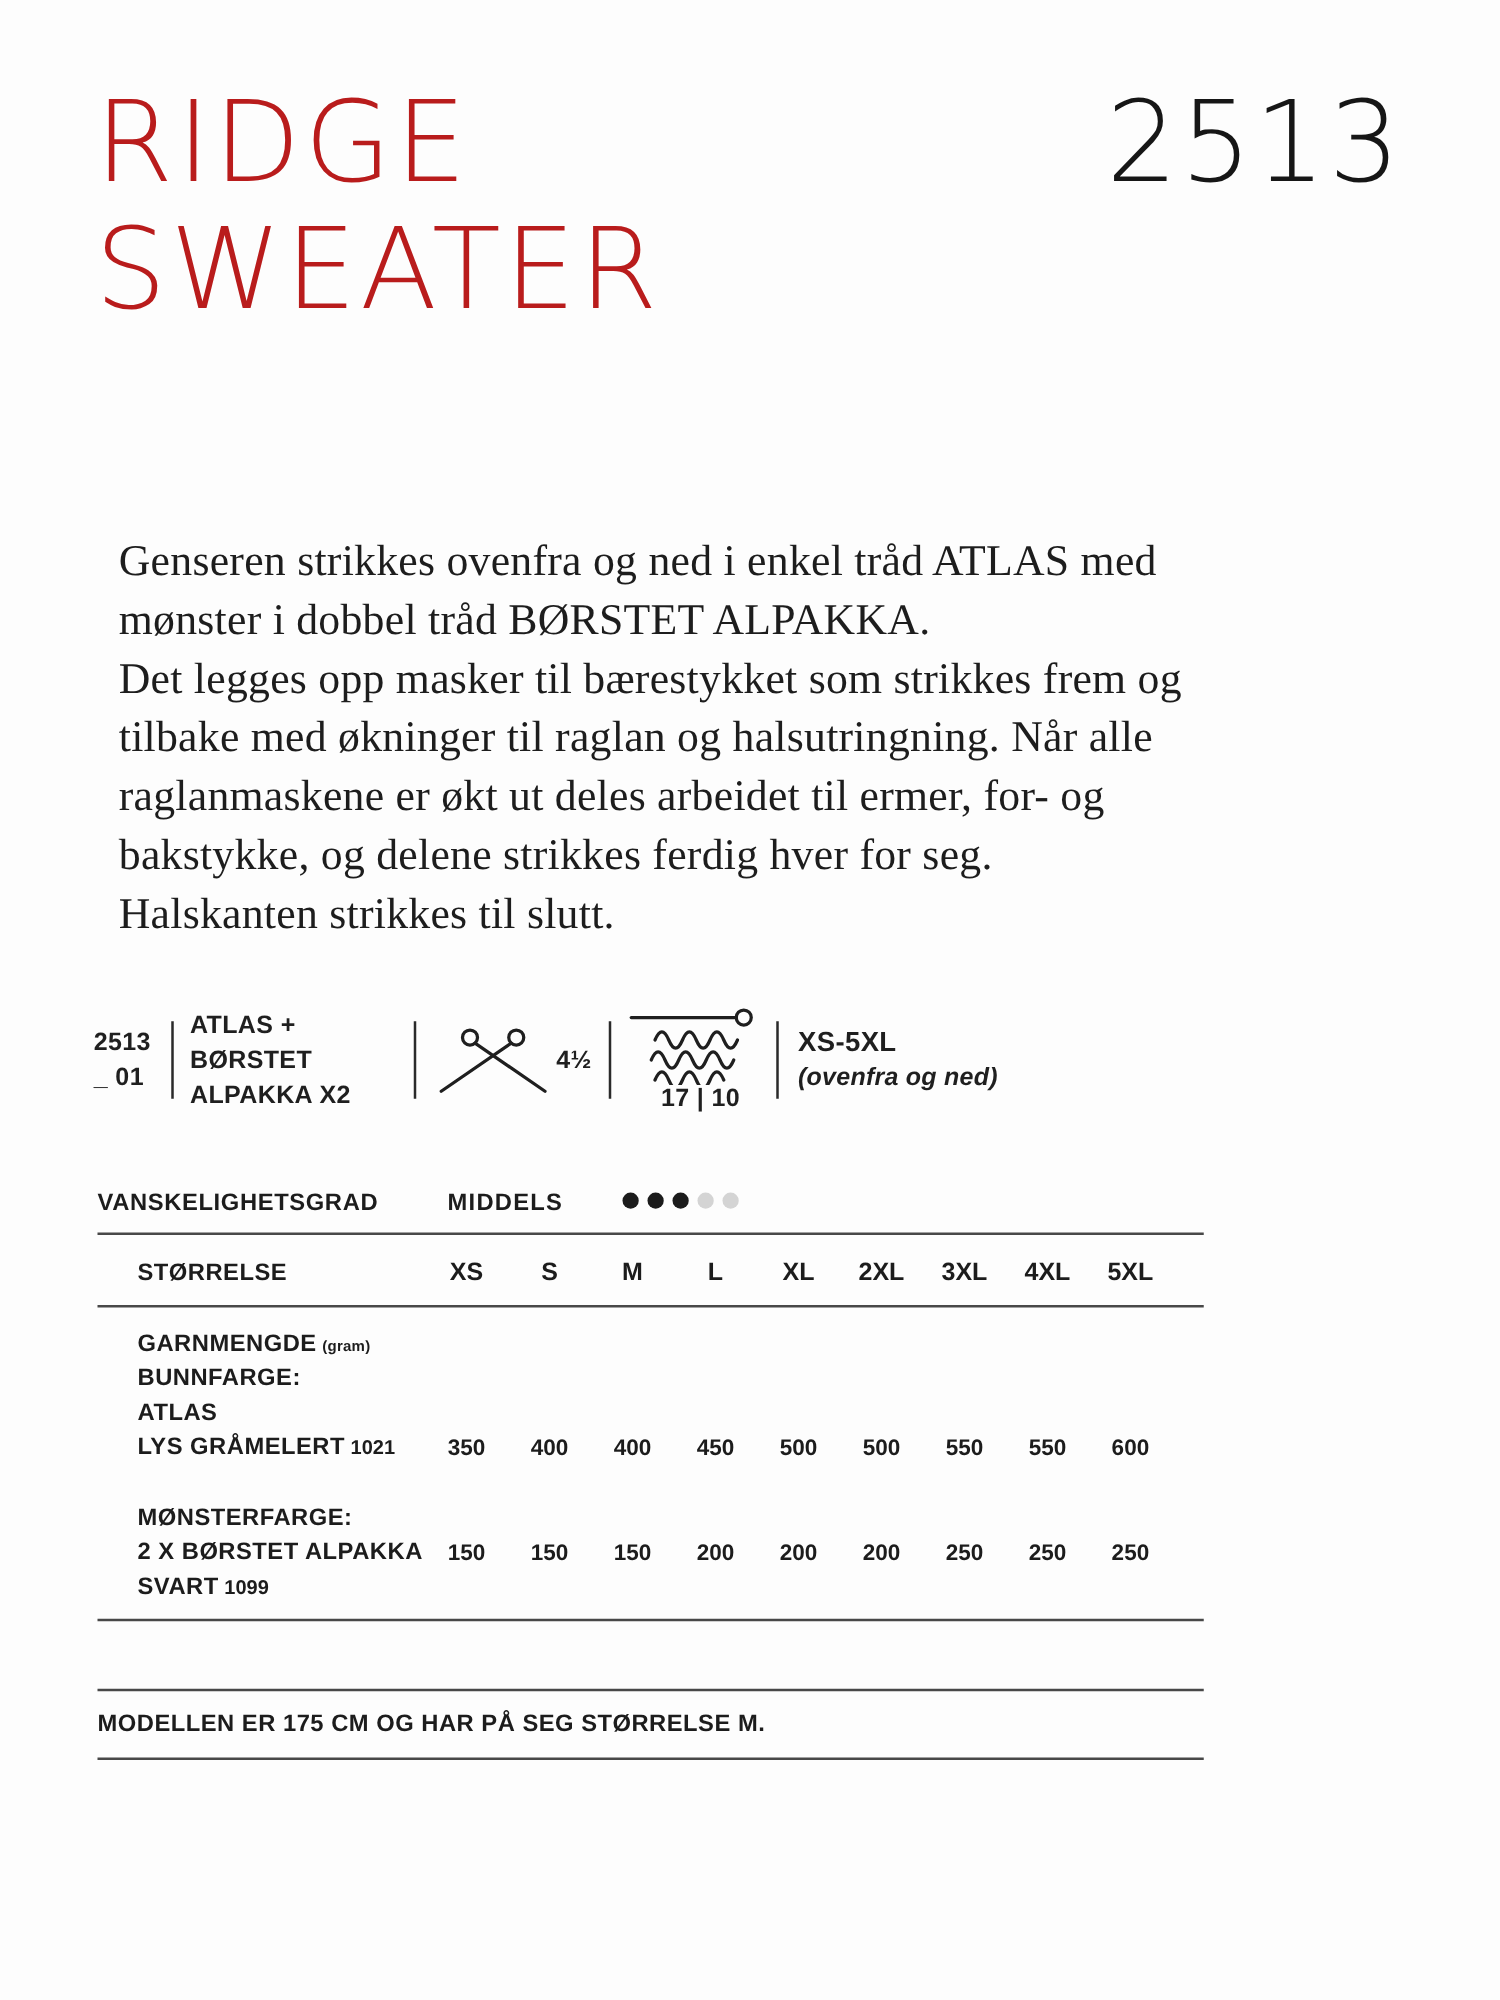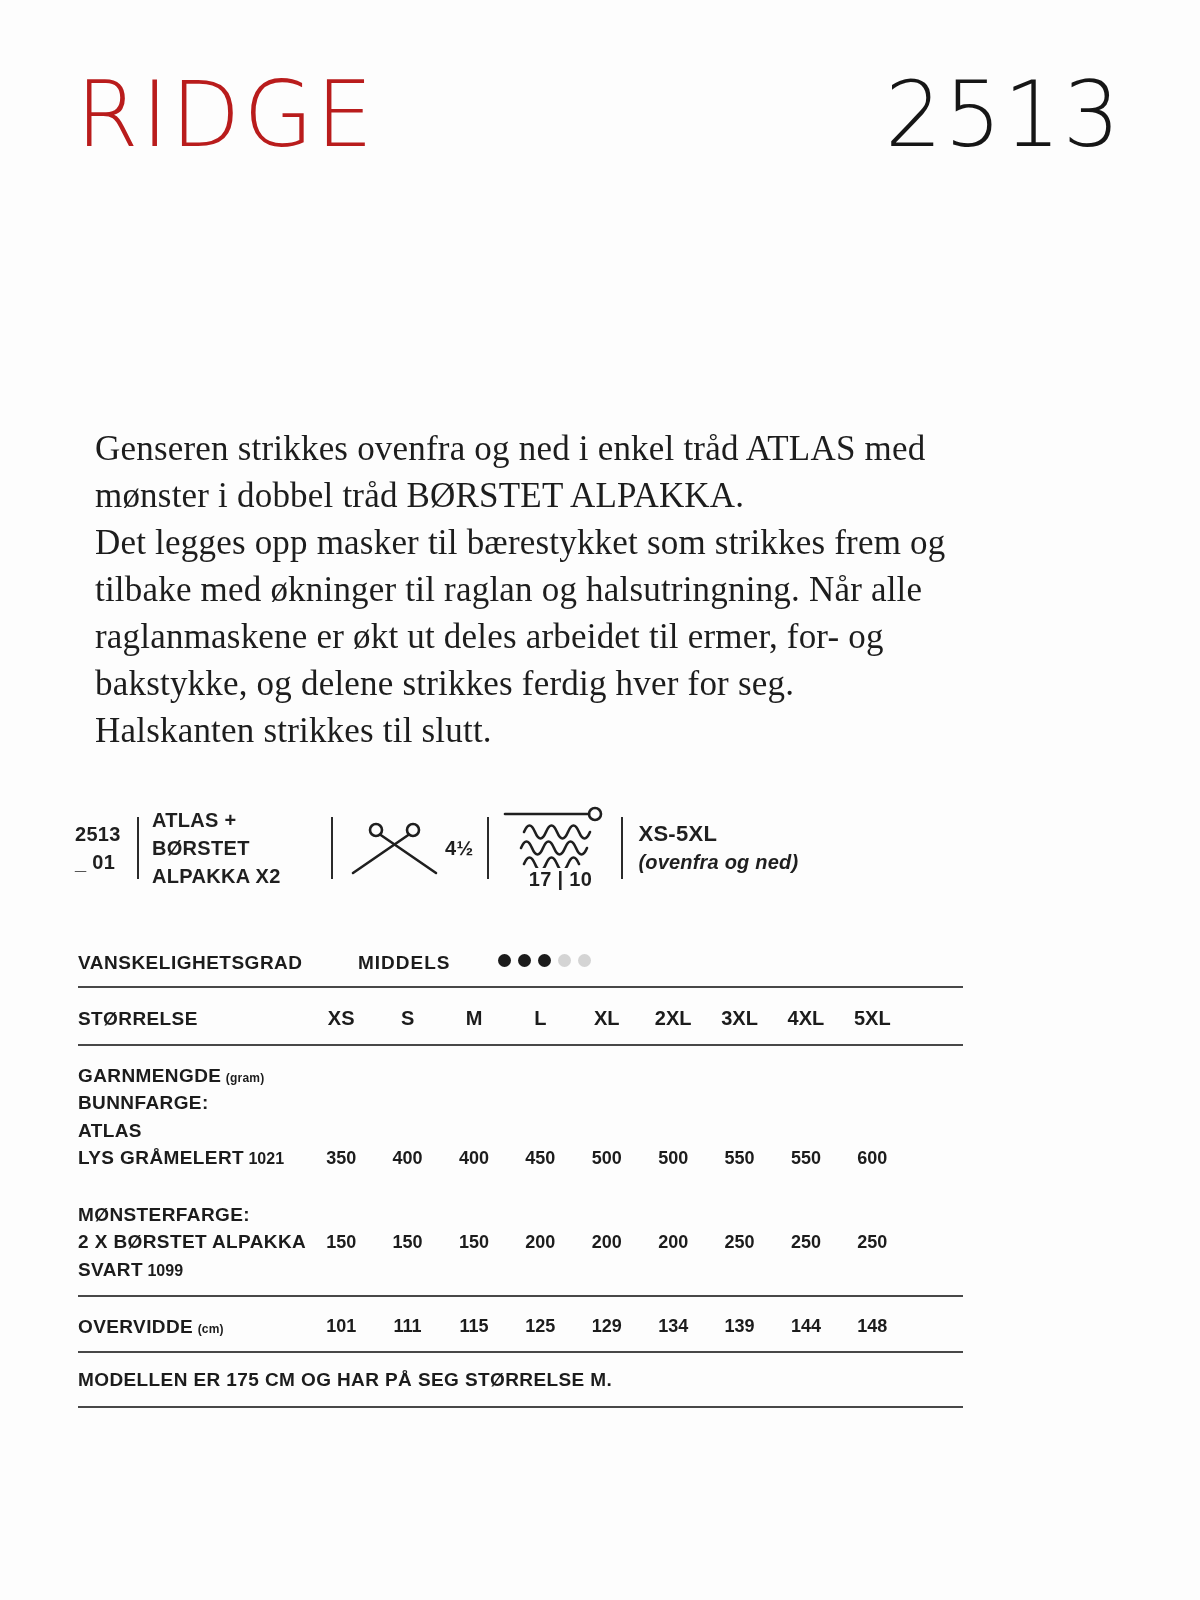--- a/index.html
+++ b/index.html
@@ -63,21 +63,21 @@
   .dots{position:absolute;left:420px;top:6px;display:flex;gap:7px;}
   .dot{width:13px;height:13px;border-radius:50%;}
   .dot.f{background:#1b1b1b;}
   .dot.e{background:#d4d4d4;}
   
   .rule{position:absolute;left:78px;width:885px;height:2px;background:#484848;}
   
   .trow{
     display:grid;
     grid-template-columns:230px repeat(9,66.4px);
-    height:27.5px;align-items:center;
+    height:27.5px;align-items:center;margin-left:32px;
   }
   .trow .lbl{font-size:19px;font-weight:bold;letter-spacing:0.4px;white-space:nowrap;}
   .trow .suffix{font-size:12px;font-weight:bold;letter-spacing:0.2px;}
   .trow .code{font-size:16px;font-weight:bold;}
   .trow .v{font-size:18px;font-weight:bold;text-align:center;}
   .size-head{position:absolute;top:1005px;left:78px;}
   .size-head .v{font-size:20px;}
   .yarnblock{position:absolute;top:1062px;left:78px;}
   .spacer{height:29px;}
   .chest-row{position:absolute;top:1313px;left:78px;}
@@ -87,20 +87,21 @@
     font-size:19px;font-weight:bold;letter-spacing:0.4px;
   }
 </style>
 </head>
 <body>
 
 <div class="page">
 
   <div class="title">
     <div>RIDGE</div>
+    <div>SWEATER</div>
   </div>
   <div class="pattern-no">
     <div>2513</div>
   </div>
 
   <p class="intro">Genseren strikkes ovenfra og ned i enkel tråd ATLAS med
 mønster i dobbel tråd BØRSTET ALPAKKA.
 Det legges opp masker til bærestykket som strikkes frem og
 tilbake med økninger til raglan og halsutringning. Når alle
 raglanmaskene er økt ut deles arbeidet til ermer, for- og
@@ -221,35 +222,20 @@
     <div class="trow">
       <div>
         <span class="lbl">SVART</span>
         <span class="code">1099</span>
       </div>
     </div>
   </div>
 
   <div class="rule" style="top:1295px;"></div>
 
-  <div class="trow chest-row">
-    <div>
-      <span class="lbl">OVERVIDDE</span>
-      <span class="suffix">(cm)</span>
-    </div>
-    <div class="v">101</div>
-    <div class="v">111</div>
-    <div class="v">115</div>
-    <div class="v">125</div>
-    <div class="v">129</div>
-    <div class="v">134</div>
-    <div class="v">139</div>
-    <div class="v">144</div>
-    <div class="v">148</div>
-  </div>
 
   <div class="rule" style="top:1351px;"></div>
 
   <div class="model-note">MODELLEN ER 175 CM OG HAR PÅ SEG STØRRELSE M.</div>
 
   <div class="rule" style="top:1406px;"></div>
 
 </div>
 
 </body></html>

